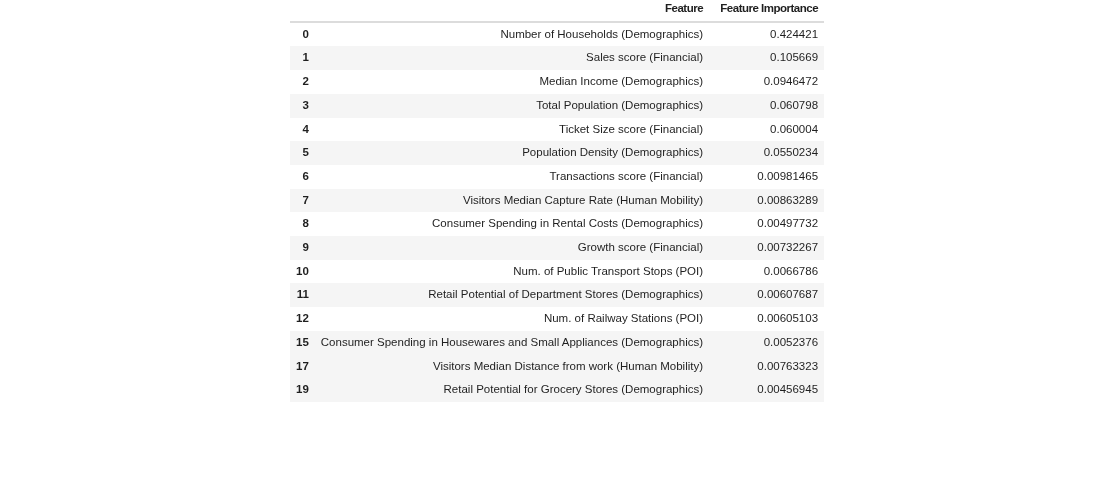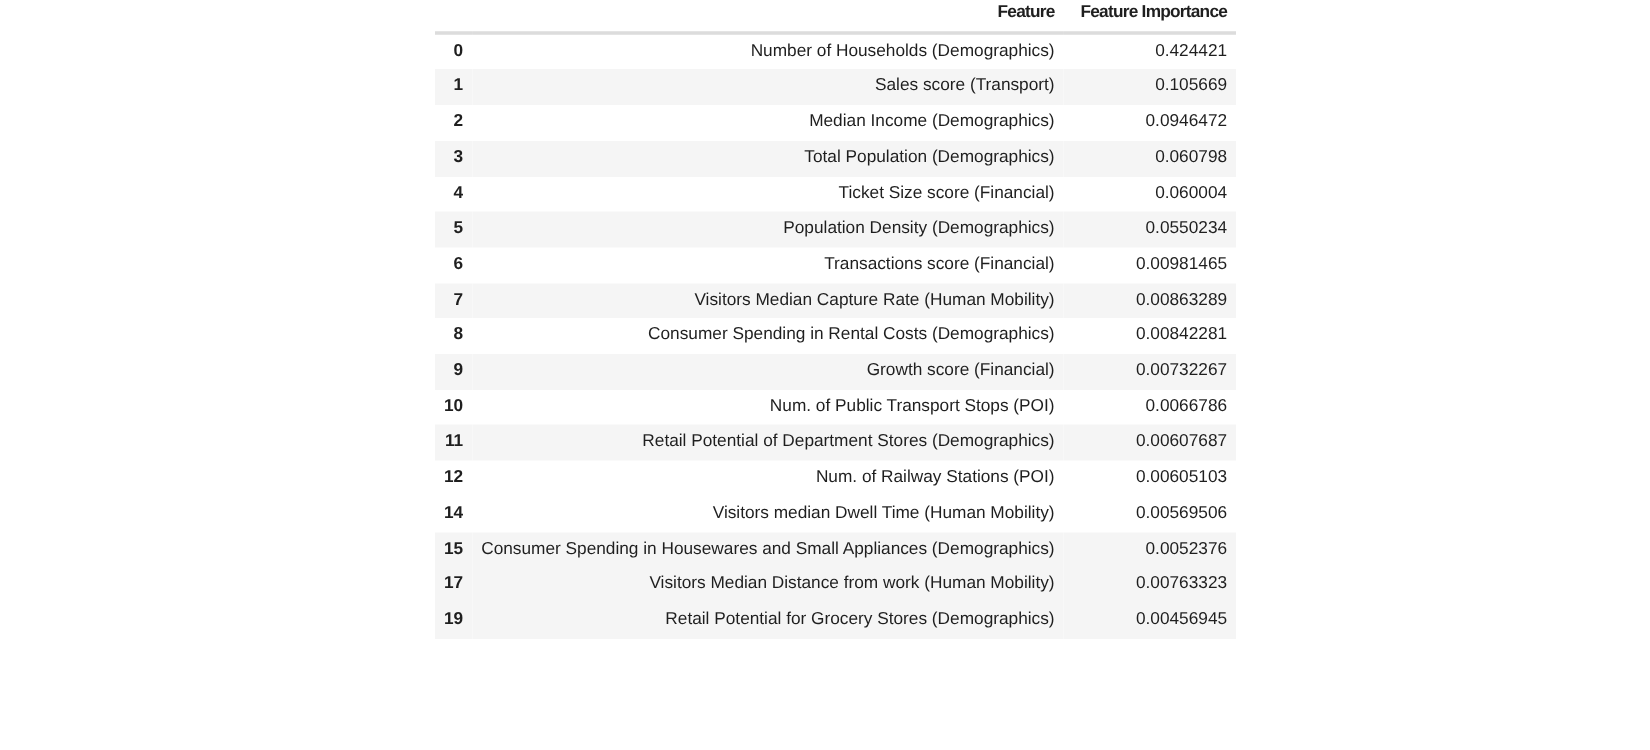--- a/index.html
+++ b/index.html
@@ -62,21 +62,21 @@
     </tr>
   </thead>
   <tbody>
       <tr>
         <th>0</th>
         <td>Number of Households (Demographics)</td>
         <td>0.424421</td>
       </tr>
       <tr class="stripe">
         <th>1</th>
-        <td>Sales score (Transport)</td>
+        <td>Sales score (Financial)</td>
         <td>0.105669</td>
       </tr>
       <tr>
         <th>2</th>
         <td>Median Income (Demographics)</td>
         <td>0.0946472</td>
       </tr>
       <tr class="stripe">
         <th>3</th>
         <td>Total Population (Demographics)</td>
@@ -98,21 +98,21 @@
         <td>0.00981465</td>
       </tr>
       <tr class="stripe">
         <th>7</th>
         <td>Visitors Median Capture Rate (Human Mobility)</td>
         <td>0.00863289</td>
       </tr>
       <tr>
         <th>8</th>
         <td>Consumer Spending in Rental Costs (Demographics)</td>
-        <td>0.00842281</td>
+        <td>0.00497732</td>
       </tr>
       <tr class="stripe">
         <th>9</th>
         <td>Growth score (Financial)</td>
         <td>0.00732267</td>
       </tr>
       <tr>
         <th>10</th>
         <td>Num. of Public Transport Stops (POI)</td>
         <td>0.0066786</td>
@@ -120,25 +120,20 @@
       <tr class="stripe">
         <th>11</th>
         <td>Retail Potential of Department Stores (Demographics)</td>
         <td>0.00607687</td>
       </tr>
       <tr>
         <th>12</th>
         <td>Num. of Railway Stations (POI)</td>
         <td>0.00605103</td>
       </tr>
-      <tr>
-        <th>14</th>
-        <td>Visitors median Dwell Time (Human Mobility)</td>
-        <td>0.00569506</td>
-      </tr>
       <tr class="stripe">
         <th>15</th>
         <td>Consumer Spending in Housewares and Small Appliances (Demographics)</td>
         <td>0.0052376</td>
       </tr>
       <tr class="stripe">
         <th>17</th>
         <td>Visitors Median Distance from work (Human Mobility)</td>
         <td>0.00763323</td>
       </tr>

